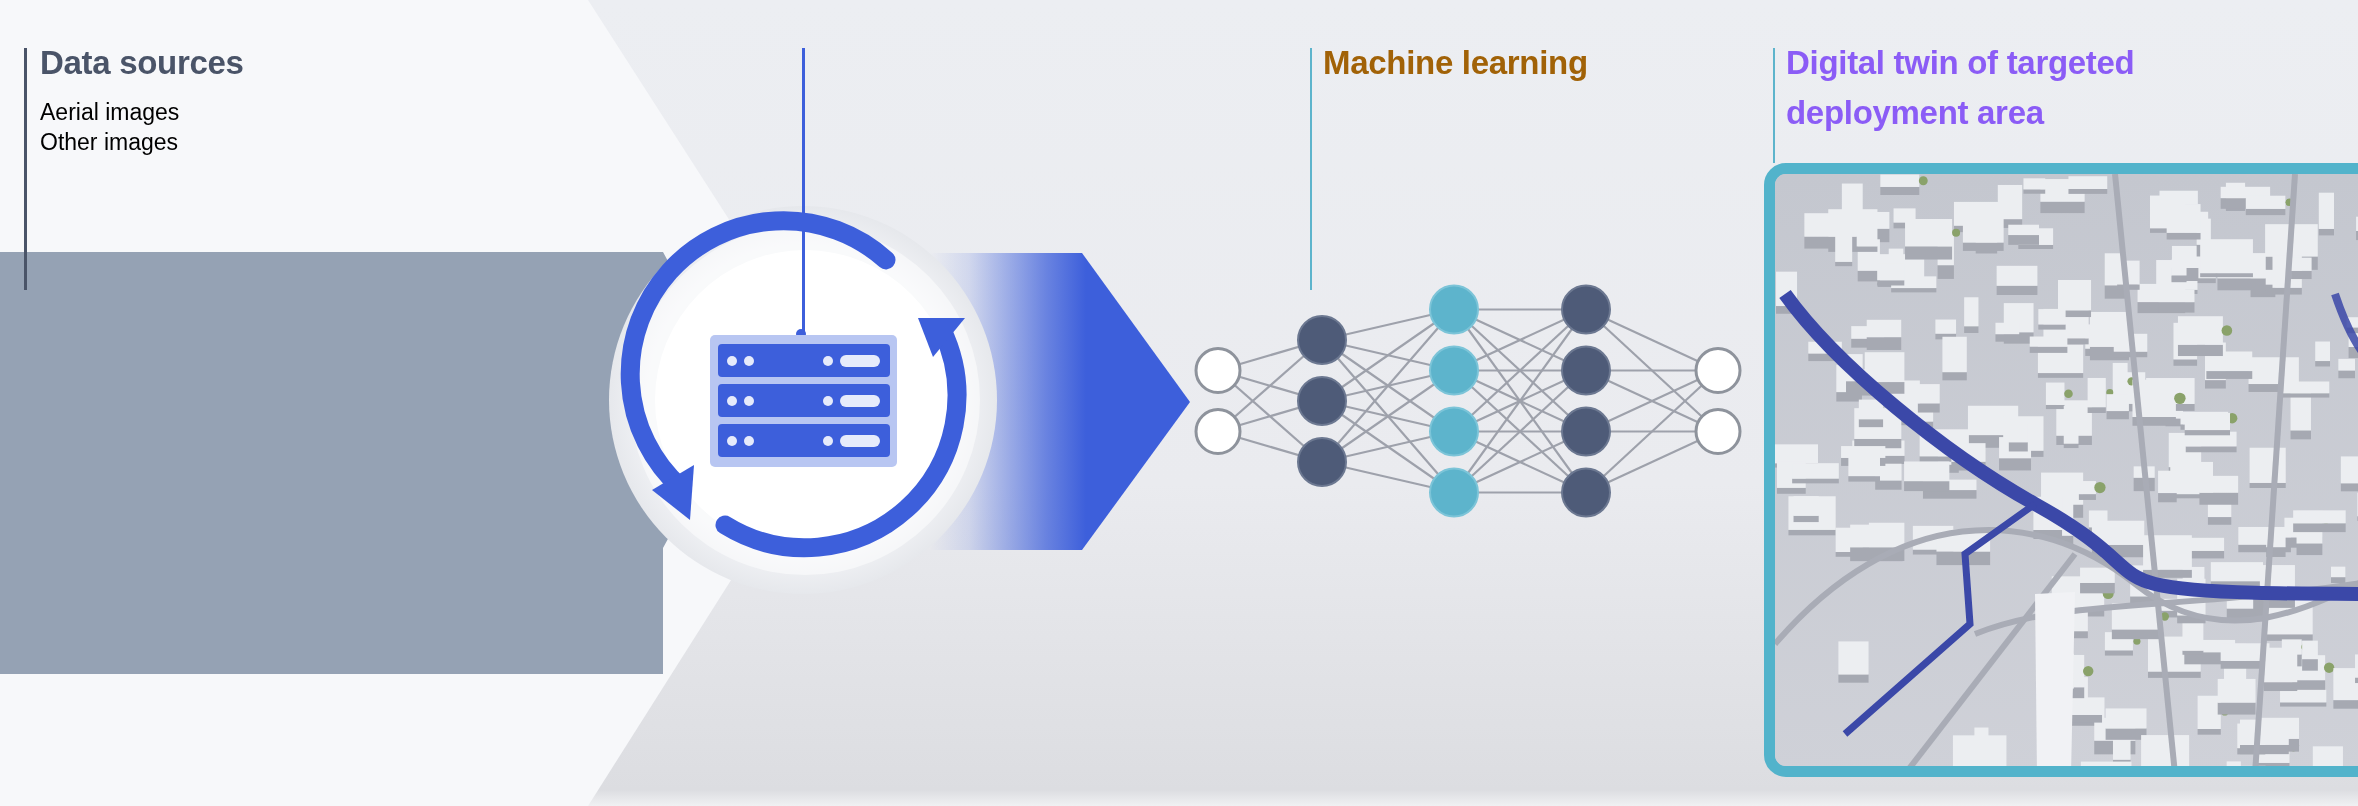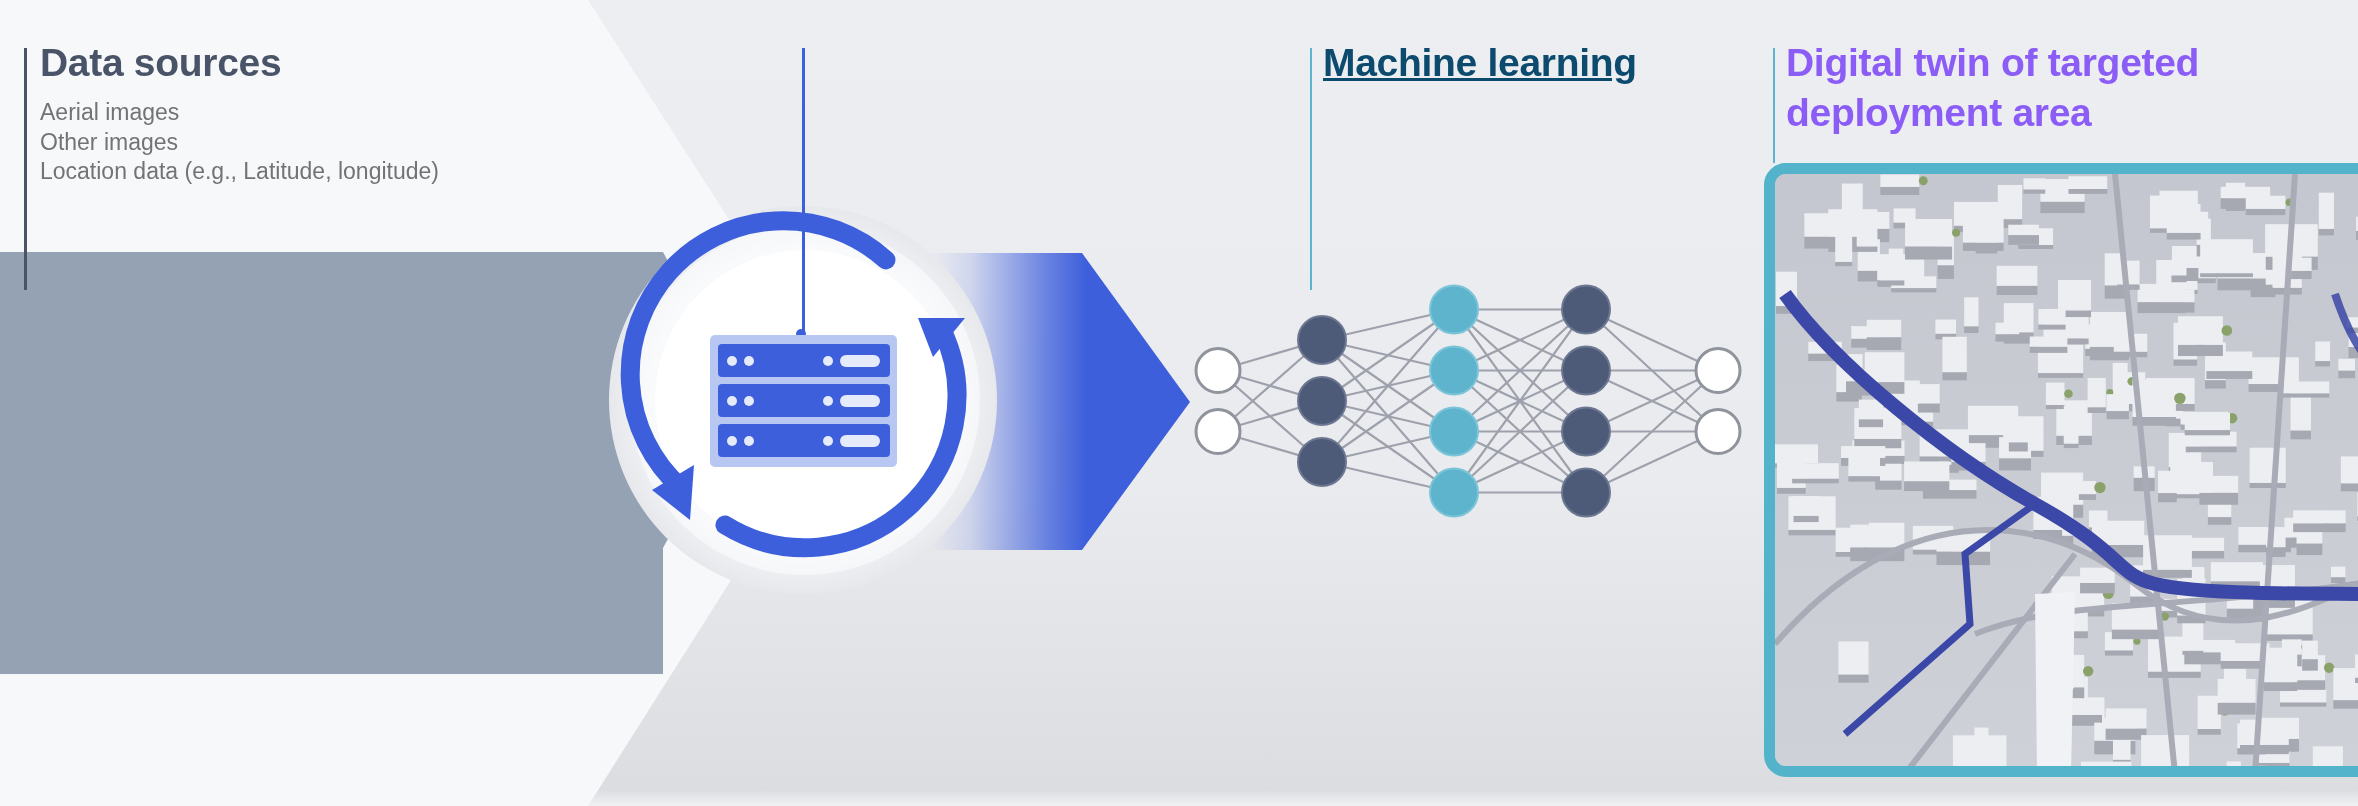--- a/index.html
+++ b/index.html
@@ -2,24 +2,24 @@
 <html><head>
 <meta charset="utf-8">
 <style>
   html, body { margin: 0; padding: 0; }
   body { width: 2358px; height: 806px; overflow: hidden; position: relative;
          background: linear-gradient(to bottom, #eceef2 0%, #eaebef 60%, #dcdde1 98%, #f0f1f3 100%);
          font-family: "Liberation Sans", "DejaVu Sans", sans-serif; }
   .abs { position: absolute; }
   #bg-svg { position: absolute; left: 0; top: 0; }
   .vline { position: absolute; width: 3px; }
-  .heading { position: absolute; font-weight: bold; font-size: 39px; line-height: 50px; letter-spacing: -0.3px; margin: 0; }
+  .heading { position: absolute; font-weight: bold; font-size: 33px; line-height: 50px; letter-spacing: -0.3px; margin: 0; }
   .heading span { display: block; }
   .sources-list { position: absolute; left: 40px; top: 98px; margin: 0; padding: 0; list-style: none;
-                  font-size: 23px; line-height: 29.5px; color: #737373; }
+                  font-size: 23px; line-height: 29.5px; color: #000000; }
   .sources-list li { margin: 0; padding: 0; }
   #map-frame { position: absolute; left: 1764px; top: 163px; width: 640px; height: 614px;
                border: 11px solid #52b3cb; border-radius: 22px; overflow: hidden; background: #c9cbd3; box-sizing: border-box; }
   #map-svg { position: absolute; left: 0; top: 0; }
 </style>
 </head>
 <body>
 
 <svg id="bg-svg" width="2358" height="806">
   <defs>
@@ -47,21 +47,20 @@
   <circle cx="805" cy="400" r="150" fill="#ffffff"></circle>
 </svg>
 
 <div class="vline" style="left:24px; top:48px; height:242px; background:#4a5468;"></div>
 <h2 class="heading" style="left:40px; top:38px; color:#4a5468;">
   <span>Data sources</span>
 </h2>
 <ul class="sources-list">
   <li>Aerial images</li>
   <li>Other images</li>
-  <li>Location data (e.g., Latitude, longitude)</li>
 </ul>
 
 <div class="vline" style="left:802px; top:48px; height:286px; background:#3d5fdb; width:3px;"></div>
 <h2 class="heading" style="left:816px; top:38px; color:#3d5fdb;">
 </h2>
 
 <svg class="abs" style="left:600px; top:200px;" width="420" height="400" viewBox="600 200 420 400">
 
   <g fill="none" stroke="#3d5fdb" stroke-width="19" stroke-linecap="round">
     <path d="M 886 260 A 152 152 0 1 0 681 488"></path>
@@ -91,21 +90,21 @@
   <g>
     <rect x="718" y="424" width="172" height="33" rx="4" fill="#3d5fdb"></rect>
     <circle cx="732" cy="441" r="5" fill="#e6ebfb"></circle>
       <circle cx="749" cy="441" r="5" fill="#e6ebfb"></circle>
     <circle cx="828" cy="441" r="5" fill="#e6ebfb"></circle>
     <rect x="840" y="435" width="40" height="12" rx="6" fill="#e6ebfb"></rect>
   </g>
 </svg>
 
 <div class="vline" style="left:1310px; top:48px; height:242px; background:#5db4cc; width:2px;"></div>
-<h2 class="heading" style="left:1323px; top:38px; color:#0c4a6e;text-decoration:underline;">
+<h2 class="heading" style="left:1323px; top:38px; color:#a16207;">
   <span>Machine learning</span>
 </h2>
 
 <svg id="nn-svg" class="abs" style="left:0; top:0;" width="2358" height="806">
   <g id="nn-edges" stroke="#9a9ea8" stroke-width="2.2" opacity="0.95">
       <line x1="1218" y1="370.5" x2="1322" y2="340"></line>
       <line x1="1218" y1="370.5" x2="1322" y2="401"></line>
       <line x1="1218" y1="370.5" x2="1322" y2="462"></line>
       <line x1="1218" y1="431.5" x2="1322" y2="340"></line>
       <line x1="1218" y1="431.5" x2="1322" y2="401"></line>

